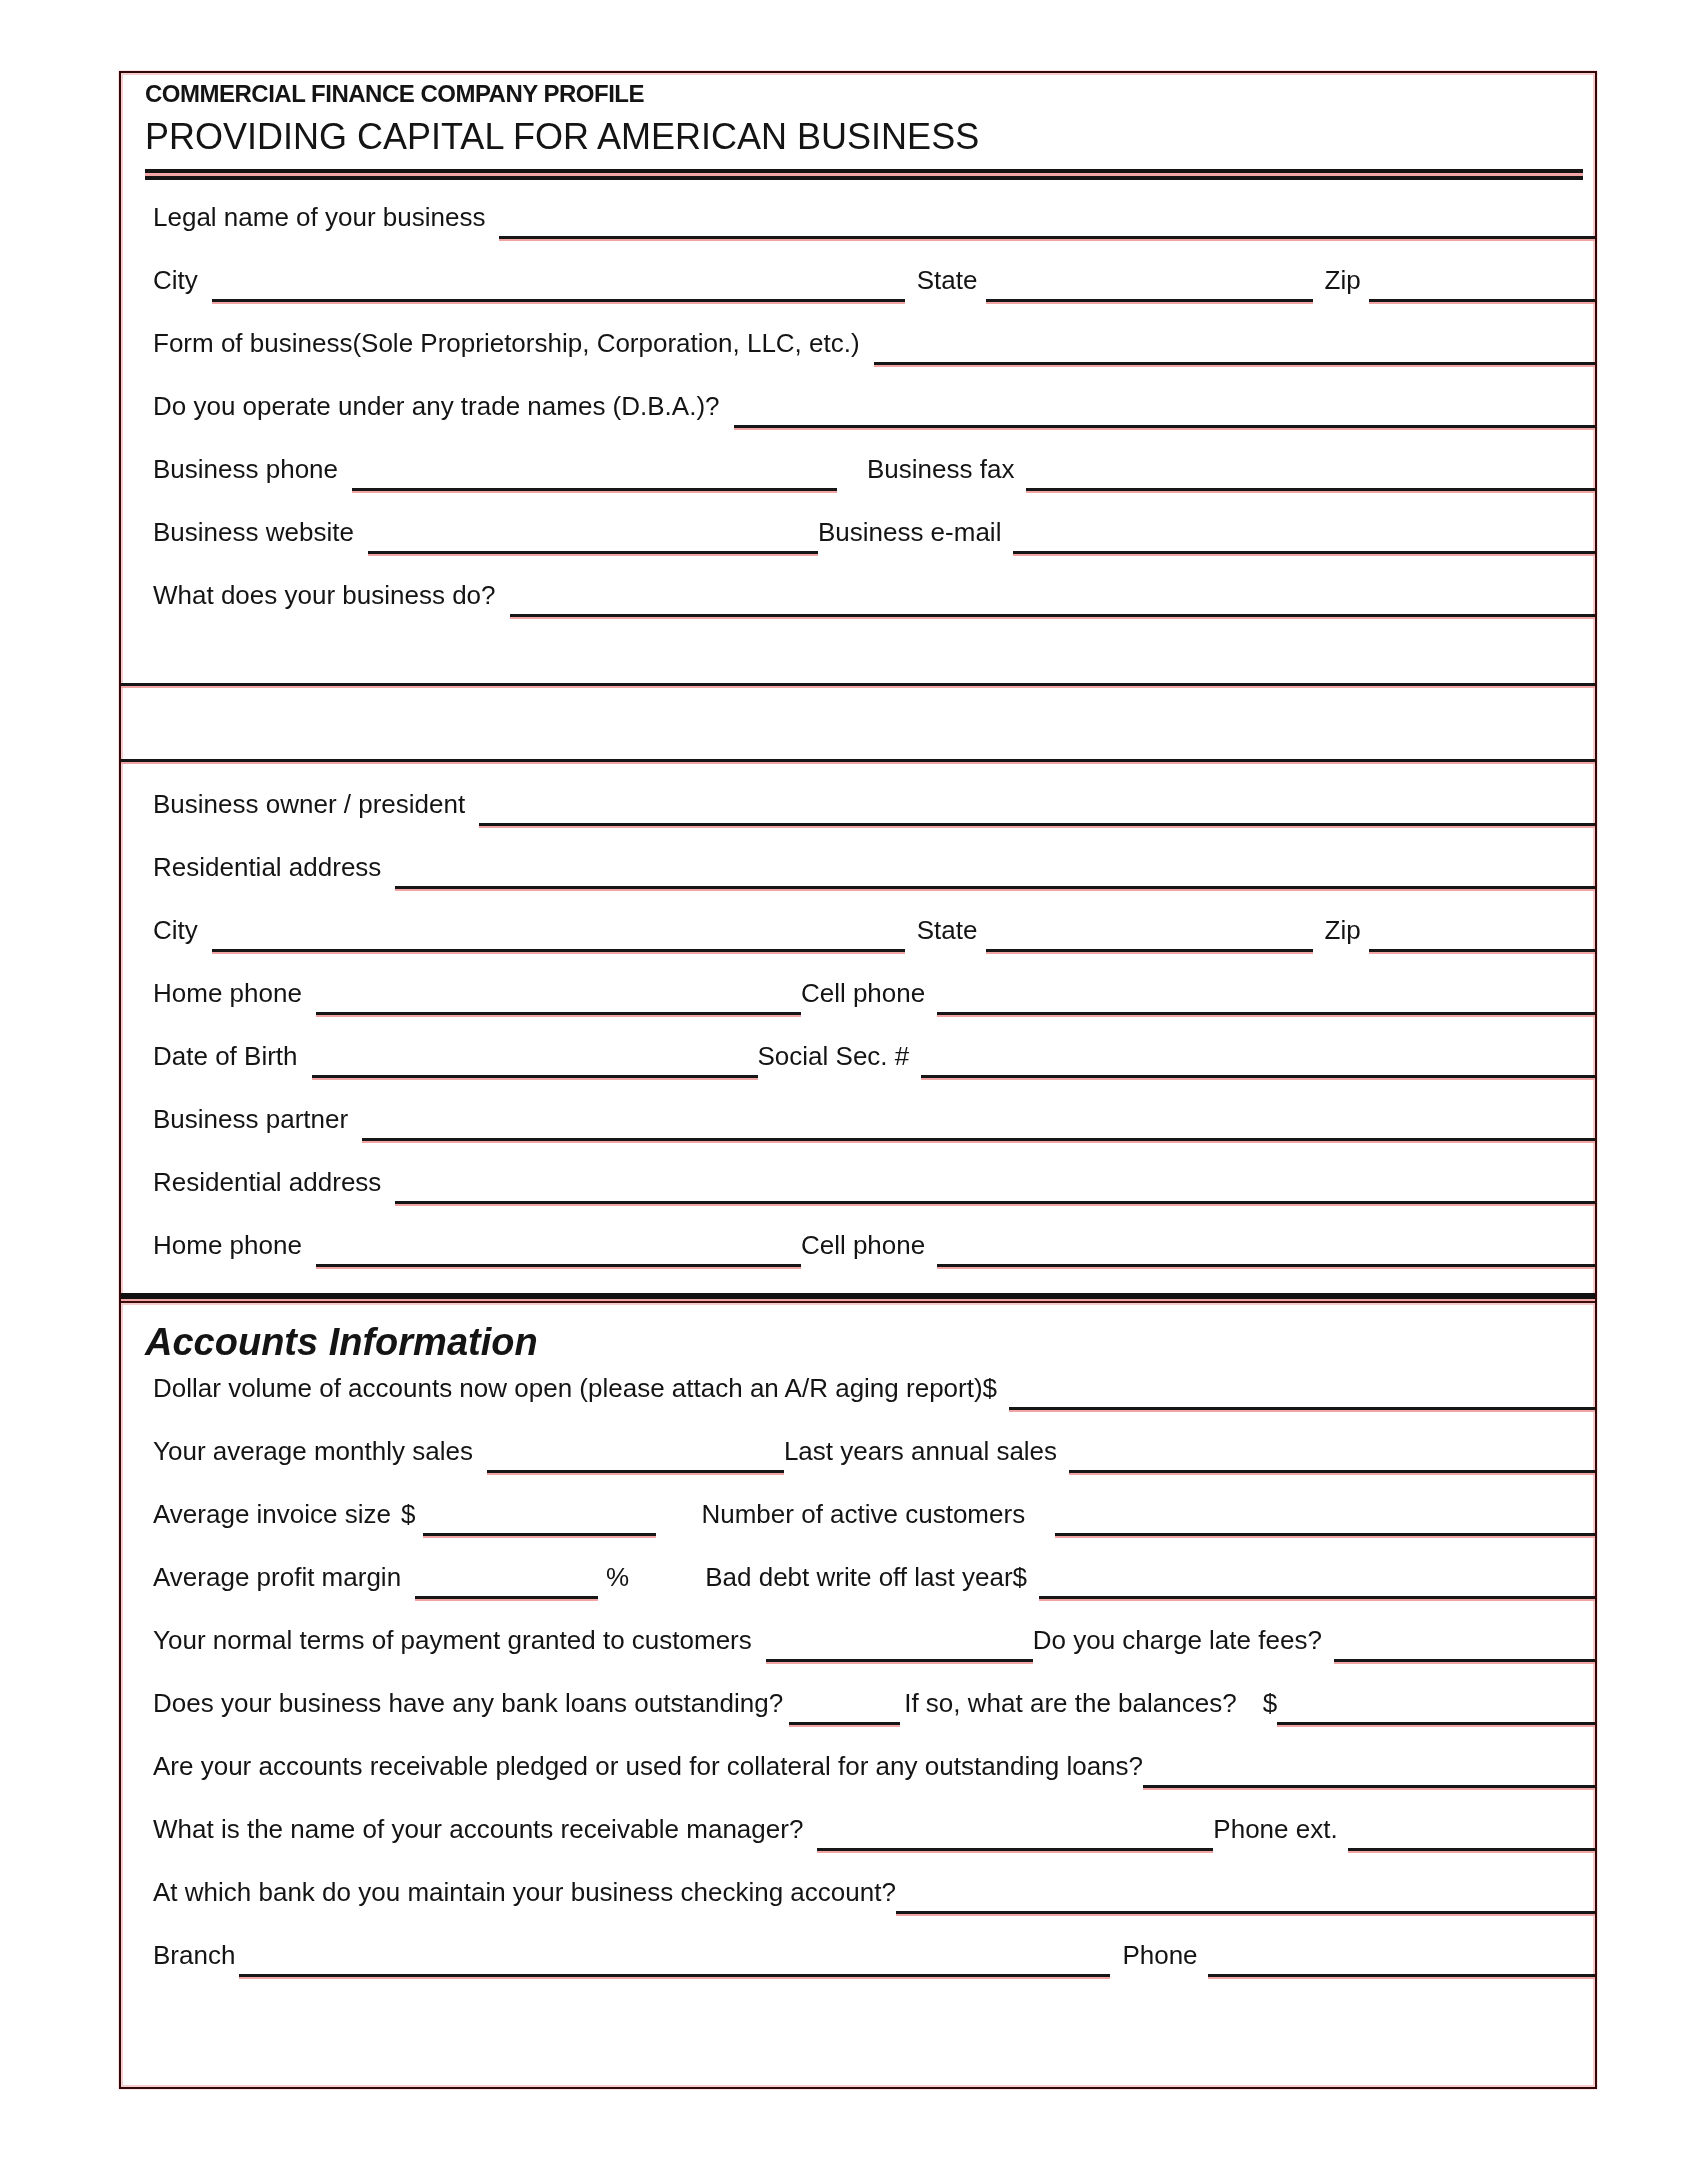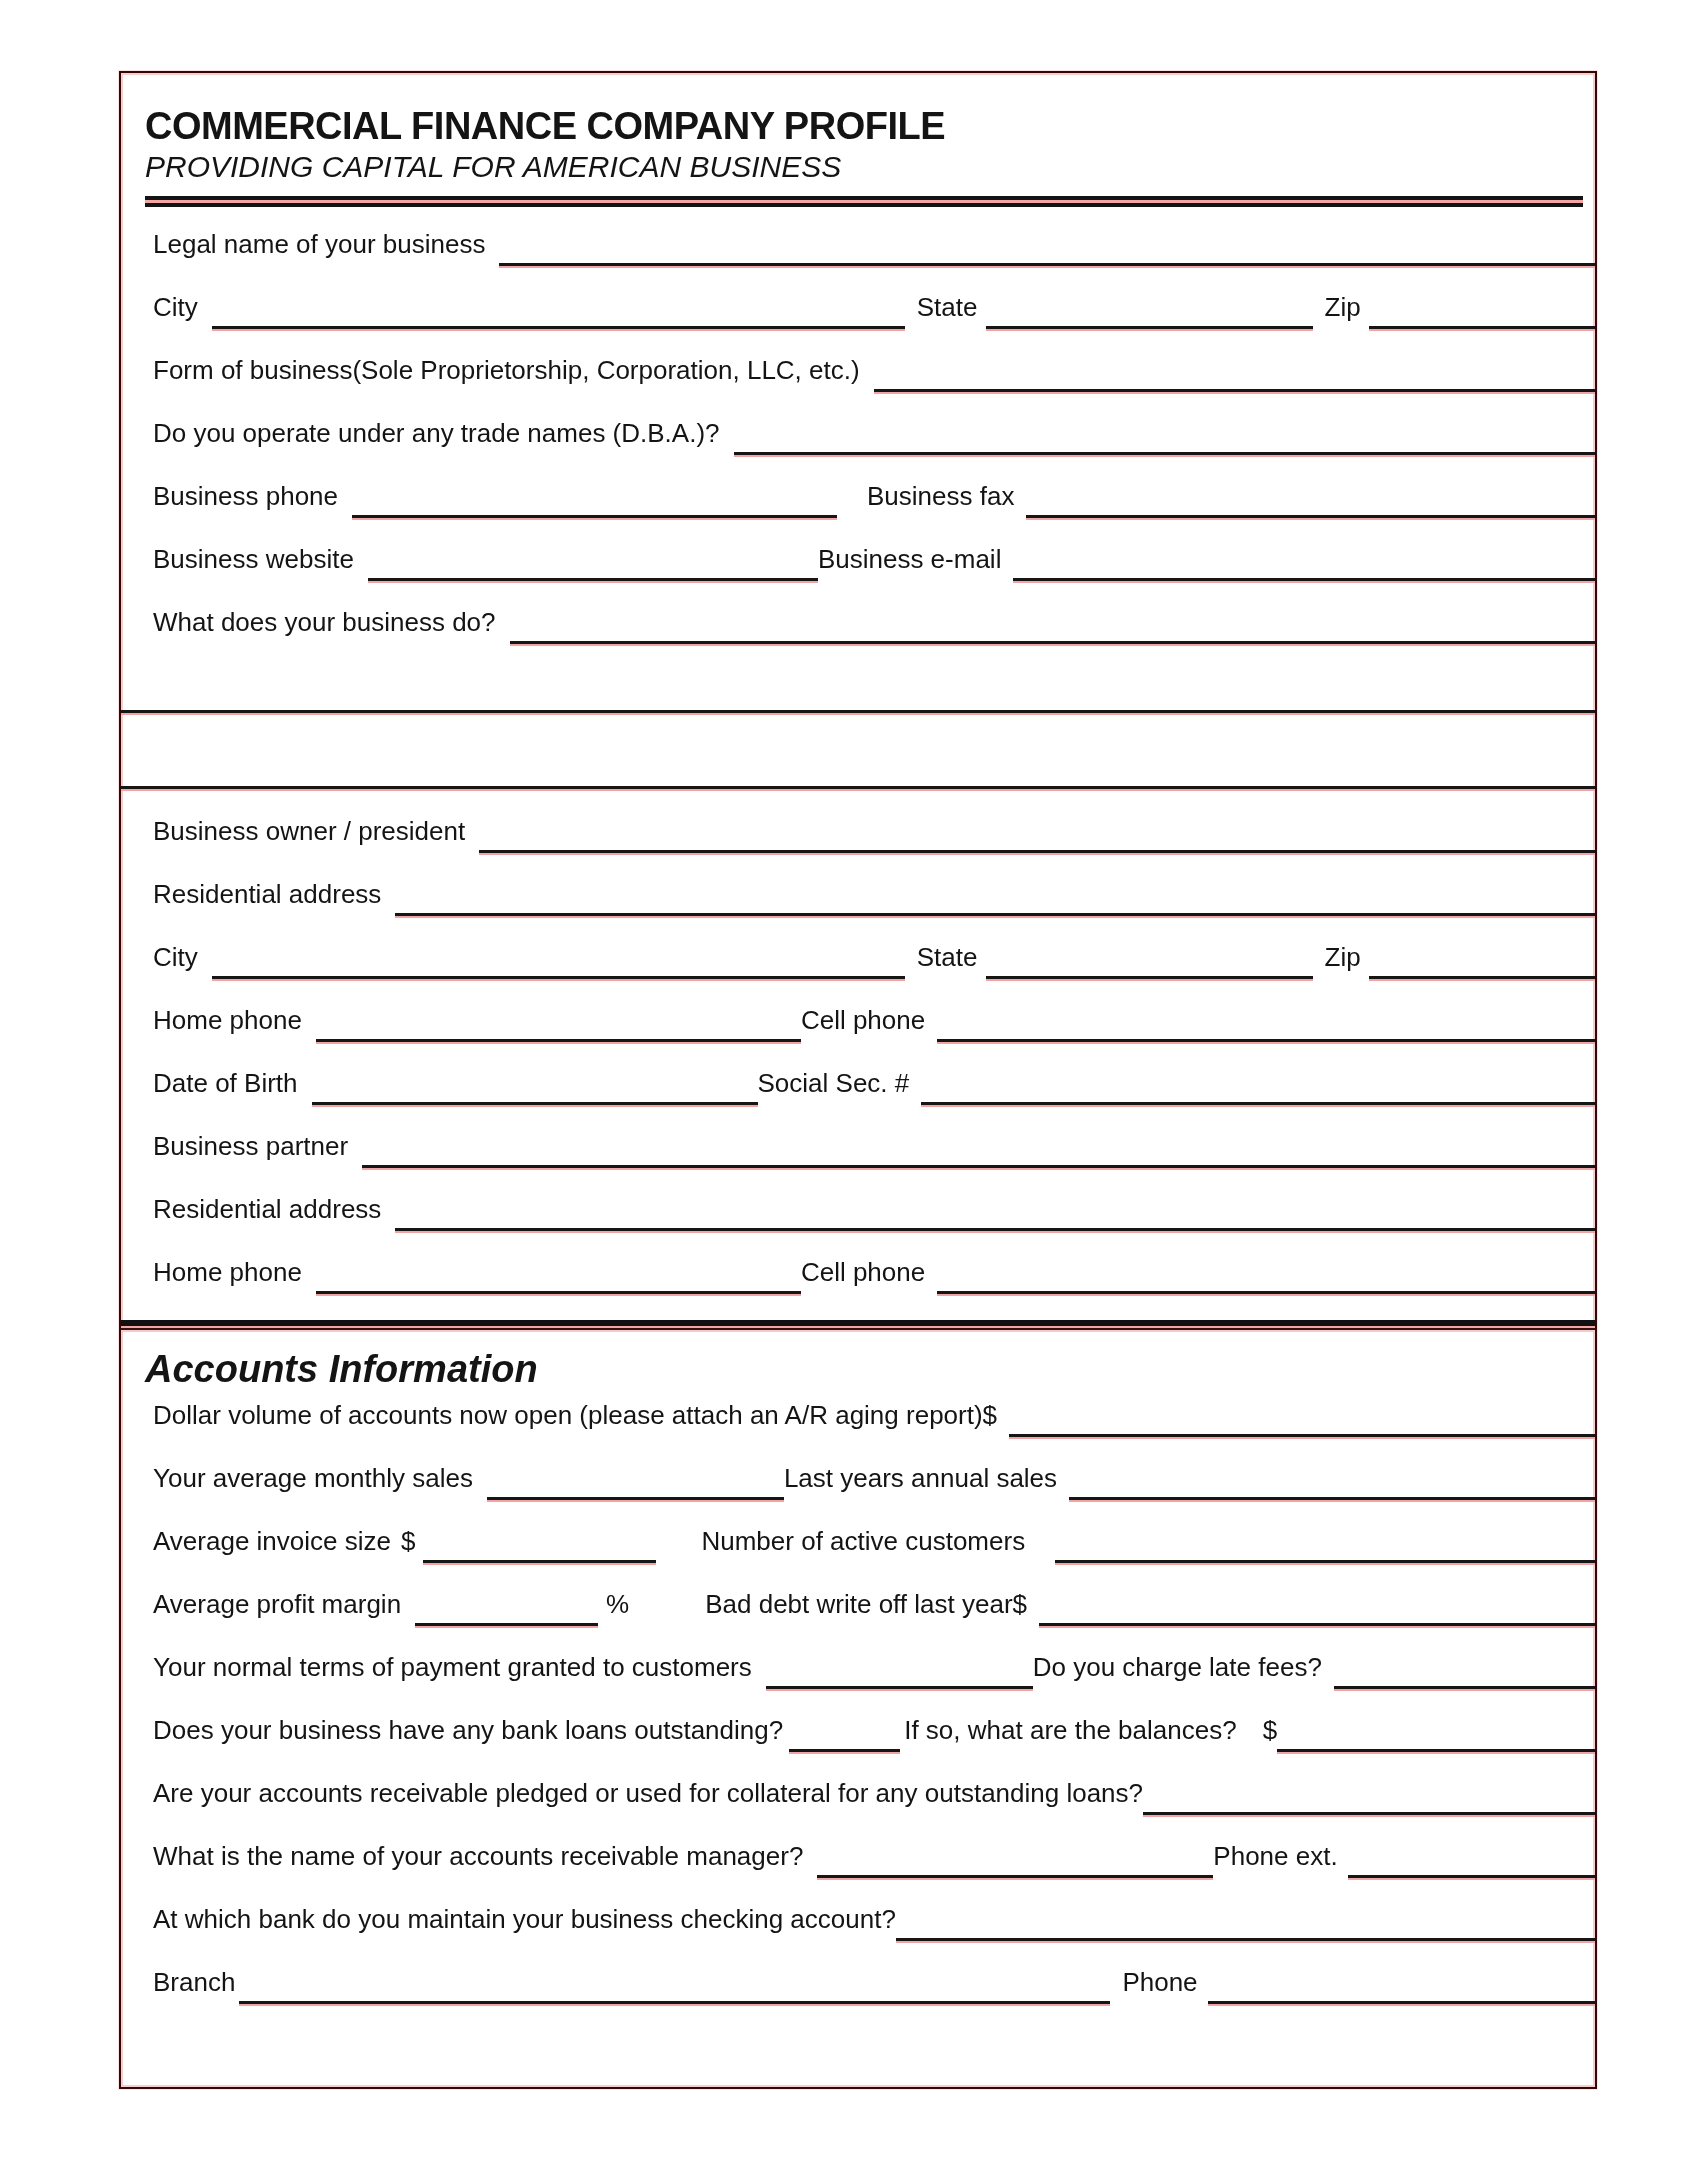--- a/index.html
+++ b/index.html
@@ -1,21 +1,21 @@
 <!DOCTYPE html>
 <html><head>
 <meta charset="utf-8">
 <style>
   html,body{margin:0;padding:0;background:#ffffff;}
   body{width:1684px;height:2179px;position:relative;font-family:"Liberation Sans",sans-serif;color:#141414;}
   .sheet{position:absolute;left:119px;top:71px;width:1478px;height:2018px;box-sizing:border-box;
          border:2px solid #310707;box-shadow:inset 0 0 0 2px #f8cdcd, 0 0 0 1px #fbe3e3;background:#fff;}
   .header{padding:8px 12px 0 24px;}
-  .title{font-size:38px;font-weight:bold;letter-spacing:-0.5px;line-height:1.12;white-space:nowrap;margin-top:24px;}
-  .subtitle{font-size:30px;font-style:italic;line-height:1.15;margin-top:2px;white-space:nowrap;}
+  .title{font-size:24px;font-weight:bold;letter-spacing:-0.5px;line-height:1.12;white-space:nowrap;}
+  .subtitle{font-size:36px;line-height:1.15;margin-top:8px;white-space:nowrap;}
   .double-rule{margin:12px 12px 0 24px;height:11px;
          background:linear-gradient(#141414 0 4px,#f2a6a6 4px 7px,#141414 7px 11px);}
   .rows{padding-left:32px;}
   .row{display:flex;align-items:flex-end;height:63px;font-size:26px;white-space:nowrap;}
   .row.first{height:63px;}
   .lbl{margin-bottom:10px;}
   .u{border-bottom:3px solid #161616;box-shadow:0 2px 0 #f0a4a4;margin-bottom:4px;margin-left:14px;}
   .u.fill{flex:1;}
   .w490{width:485px;}.w700{width:693px;}.w330{width:327px;}.w455{width:450px;}.w450{width:446px;}
   .w300{width:297px;}.w235{width:233px;}.w185{width:183px;}.w270{width:267px;}.w112{width:111px;}

